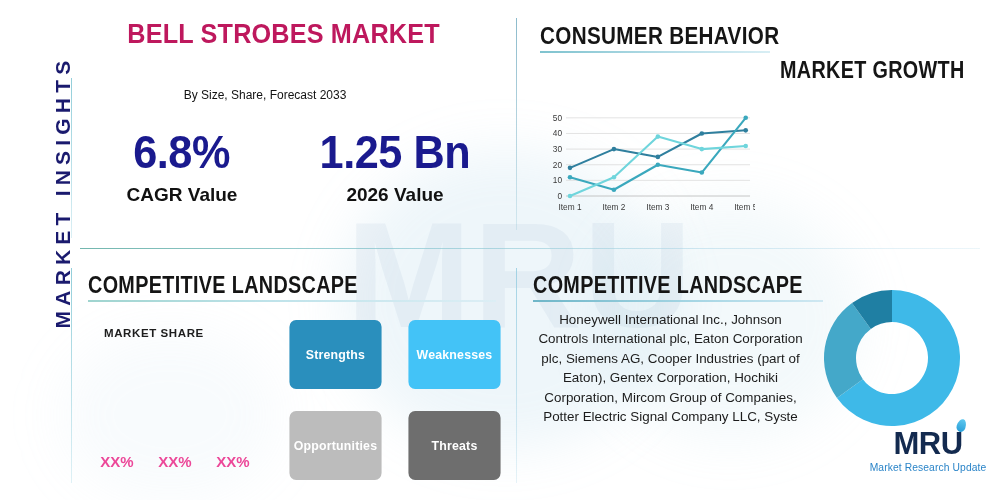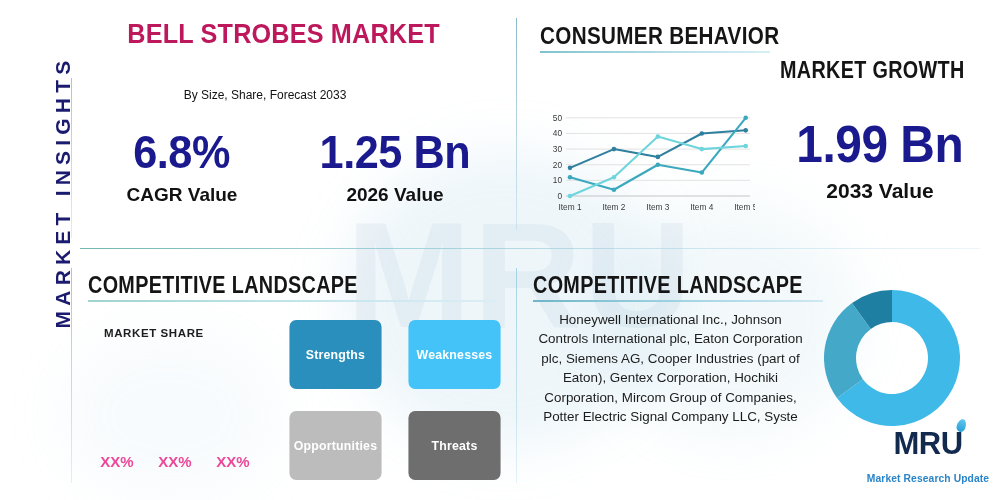--- a/index.html
+++ b/index.html
@@ -280,24 +280,24 @@
     right: -3px;
     top: -9px;
     width: 9px;
     height: 13px;
     background: linear-gradient(180deg, #5ec8ef, #2a9fd8);
     border-radius: 50% 50% 50% 50% / 62% 62% 38% 38%;
     transform: rotate(18deg);
   }
   .logo-sub {
     font-size: 10.3px;
-    font-weight: 700;
+    font-weight: 400;
     color: #2a84c8;
     letter-spacing: 0.1px;
-    margin-top: 14px;
+    margin-top: 3px;
     white-space: nowrap;
   }
 </style>
 </head>
 <body>
 
 <div id="infographic">
 
   <div class="bg-blob b1"></div>
   <div class="bg-blob b2"></div>
@@ -371,24 +371,20 @@
       <g id="chart-cats">
           <text x="30" y="106" text-anchor="middle" class="cat-lab">Item 1</text>
           <text x="73.93" y="106" text-anchor="middle" class="cat-lab">Item 2</text>
           <text x="117.86" y="106" text-anchor="middle" class="cat-lab">Item 3</text>
           <text x="161.79" y="106" text-anchor="middle" class="cat-lab">Item 4</text>
           <text x="205.72" y="106" text-anchor="middle" class="cat-lab">Item 5</text>
         </g>
     </svg>
   </div>
 
-  <div class="kpi v2033">
-    <div class="val"><span>1.99 Bn</span></div>
-    <div class="lab">2033 Value</div>
-  </div>
 
   <div class="section-head" style="left:88px; top:272px; font-size:23px;">COMPETITIVE LANDSCAPE</div>
   <div class="head-underline" style="left:88px; top:300px; width:408px; background:linear-gradient(90deg,#9fd4cf,#bfe3ea 45%,#dceef5);"></div>
 
   <div class="market-share-label">MARKET SHARE</div>
 
   <div class="bars" id="bars">
       <div class="bar-col" style="left: 0px;">
         <div class="bar-val">XX%</div>
         <div class="bar-rect" style="height: 44%; background: rgb(63, 191, 222);"></div>

